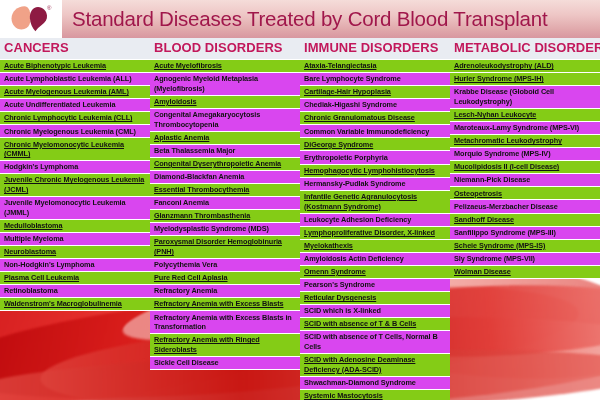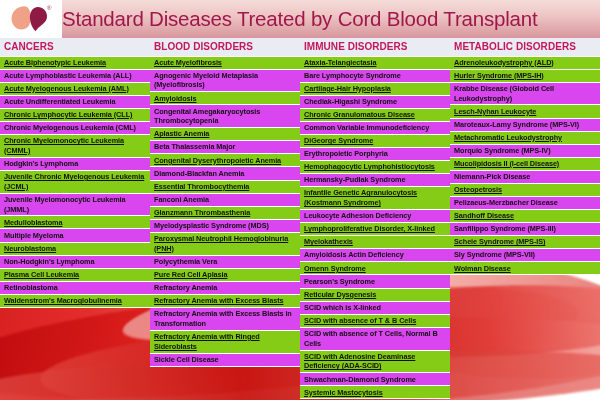--- a/index.html
+++ b/index.html
@@ -116,21 +116,21 @@
     left: 47px; top: 5px;
     font-size: 6px;
     color: #9c2a4f;
     font-family: "Liberation Sans", sans-serif;
   }
   .title-band {
     flex: 1 1 auto;
     background: linear-gradient(180deg, #f5dcd9 0%, #eec7c6 38%, #e0a8ab 78%, #d897a0 100%);
     display: flex;
     align-items: center;
-    padding-left: 0;
+    padding-left: 10px;
     box-sizing: border-box;
     overflow: hidden;
   }
   .title-text {
     color: #a0174b;
     font-size: 20.5px;
     font-weight: normal;
     letter-spacing: -0.2px;
     white-space: nowrap;
     font-family: "Liberation Sans", sans-serif;
@@ -147,21 +147,21 @@
   }
   .column {
     width: 150px;
     flex: 0 0 150px;
     box-sizing: border-box;
     overflow: hidden;
     position: relative;
   }
   .col-head {
     color: #c2185b;
-    font-size: 10px;
+    font-size: 13px;
     font-weight: bold;
     letter-spacing: .05px;
     background: #e9ecf2;
     padding: 3px 2px 3px 4px;
     box-sizing: border-box;
     border-bottom: 1px solid #ffffff;
     line-height: 1.15;
     white-space: nowrap;
   }
   .rows { }
@@ -240,21 +240,21 @@
           <div class="row odd">Amyloidosis</div>
           <div class="row even">Congenital Amegakaryocytosis Thrombocytopenia</div>
           <div class="row odd">Aplastic Anemia</div>
           <div class="row even">Beta Thalassemia Major</div>
           <div class="row odd">Congenital Dyserythropoietic Anemia</div>
           <div class="row even">Diamond-Blackfan Anemia</div>
           <div class="row odd">Essential Thrombocythemia</div>
           <div class="row even">Fanconi Anemia</div>
           <div class="row odd">Glanzmann Thrombasthenia</div>
           <div class="row even">Myelodysplastic Syndrome (MDS)</div>
-          <div class="row odd">Paroxysmal Neutrophil Hemoglobinuria (PNH)</div>
+          <div class="row odd">Paroxysmal Disorder Hemoglobinuria (PNH)</div>
           <div class="row even">Polycythemia Vera</div>
           <div class="row odd">Pure Red Cell Aplasia</div>
           <div class="row even">Refractory Anemia</div>
           <div class="row odd">Refractory Anemia with Excess Blasts</div>
           <div class="row even">Refractory Anemia with Excess Blasts in Transformation</div>
           <div class="row odd">Refractory Anemia with Ringed Sideroblasts</div>
           <div class="row even">Sickle Cell Disease</div>
         </div>
     </div>
 

